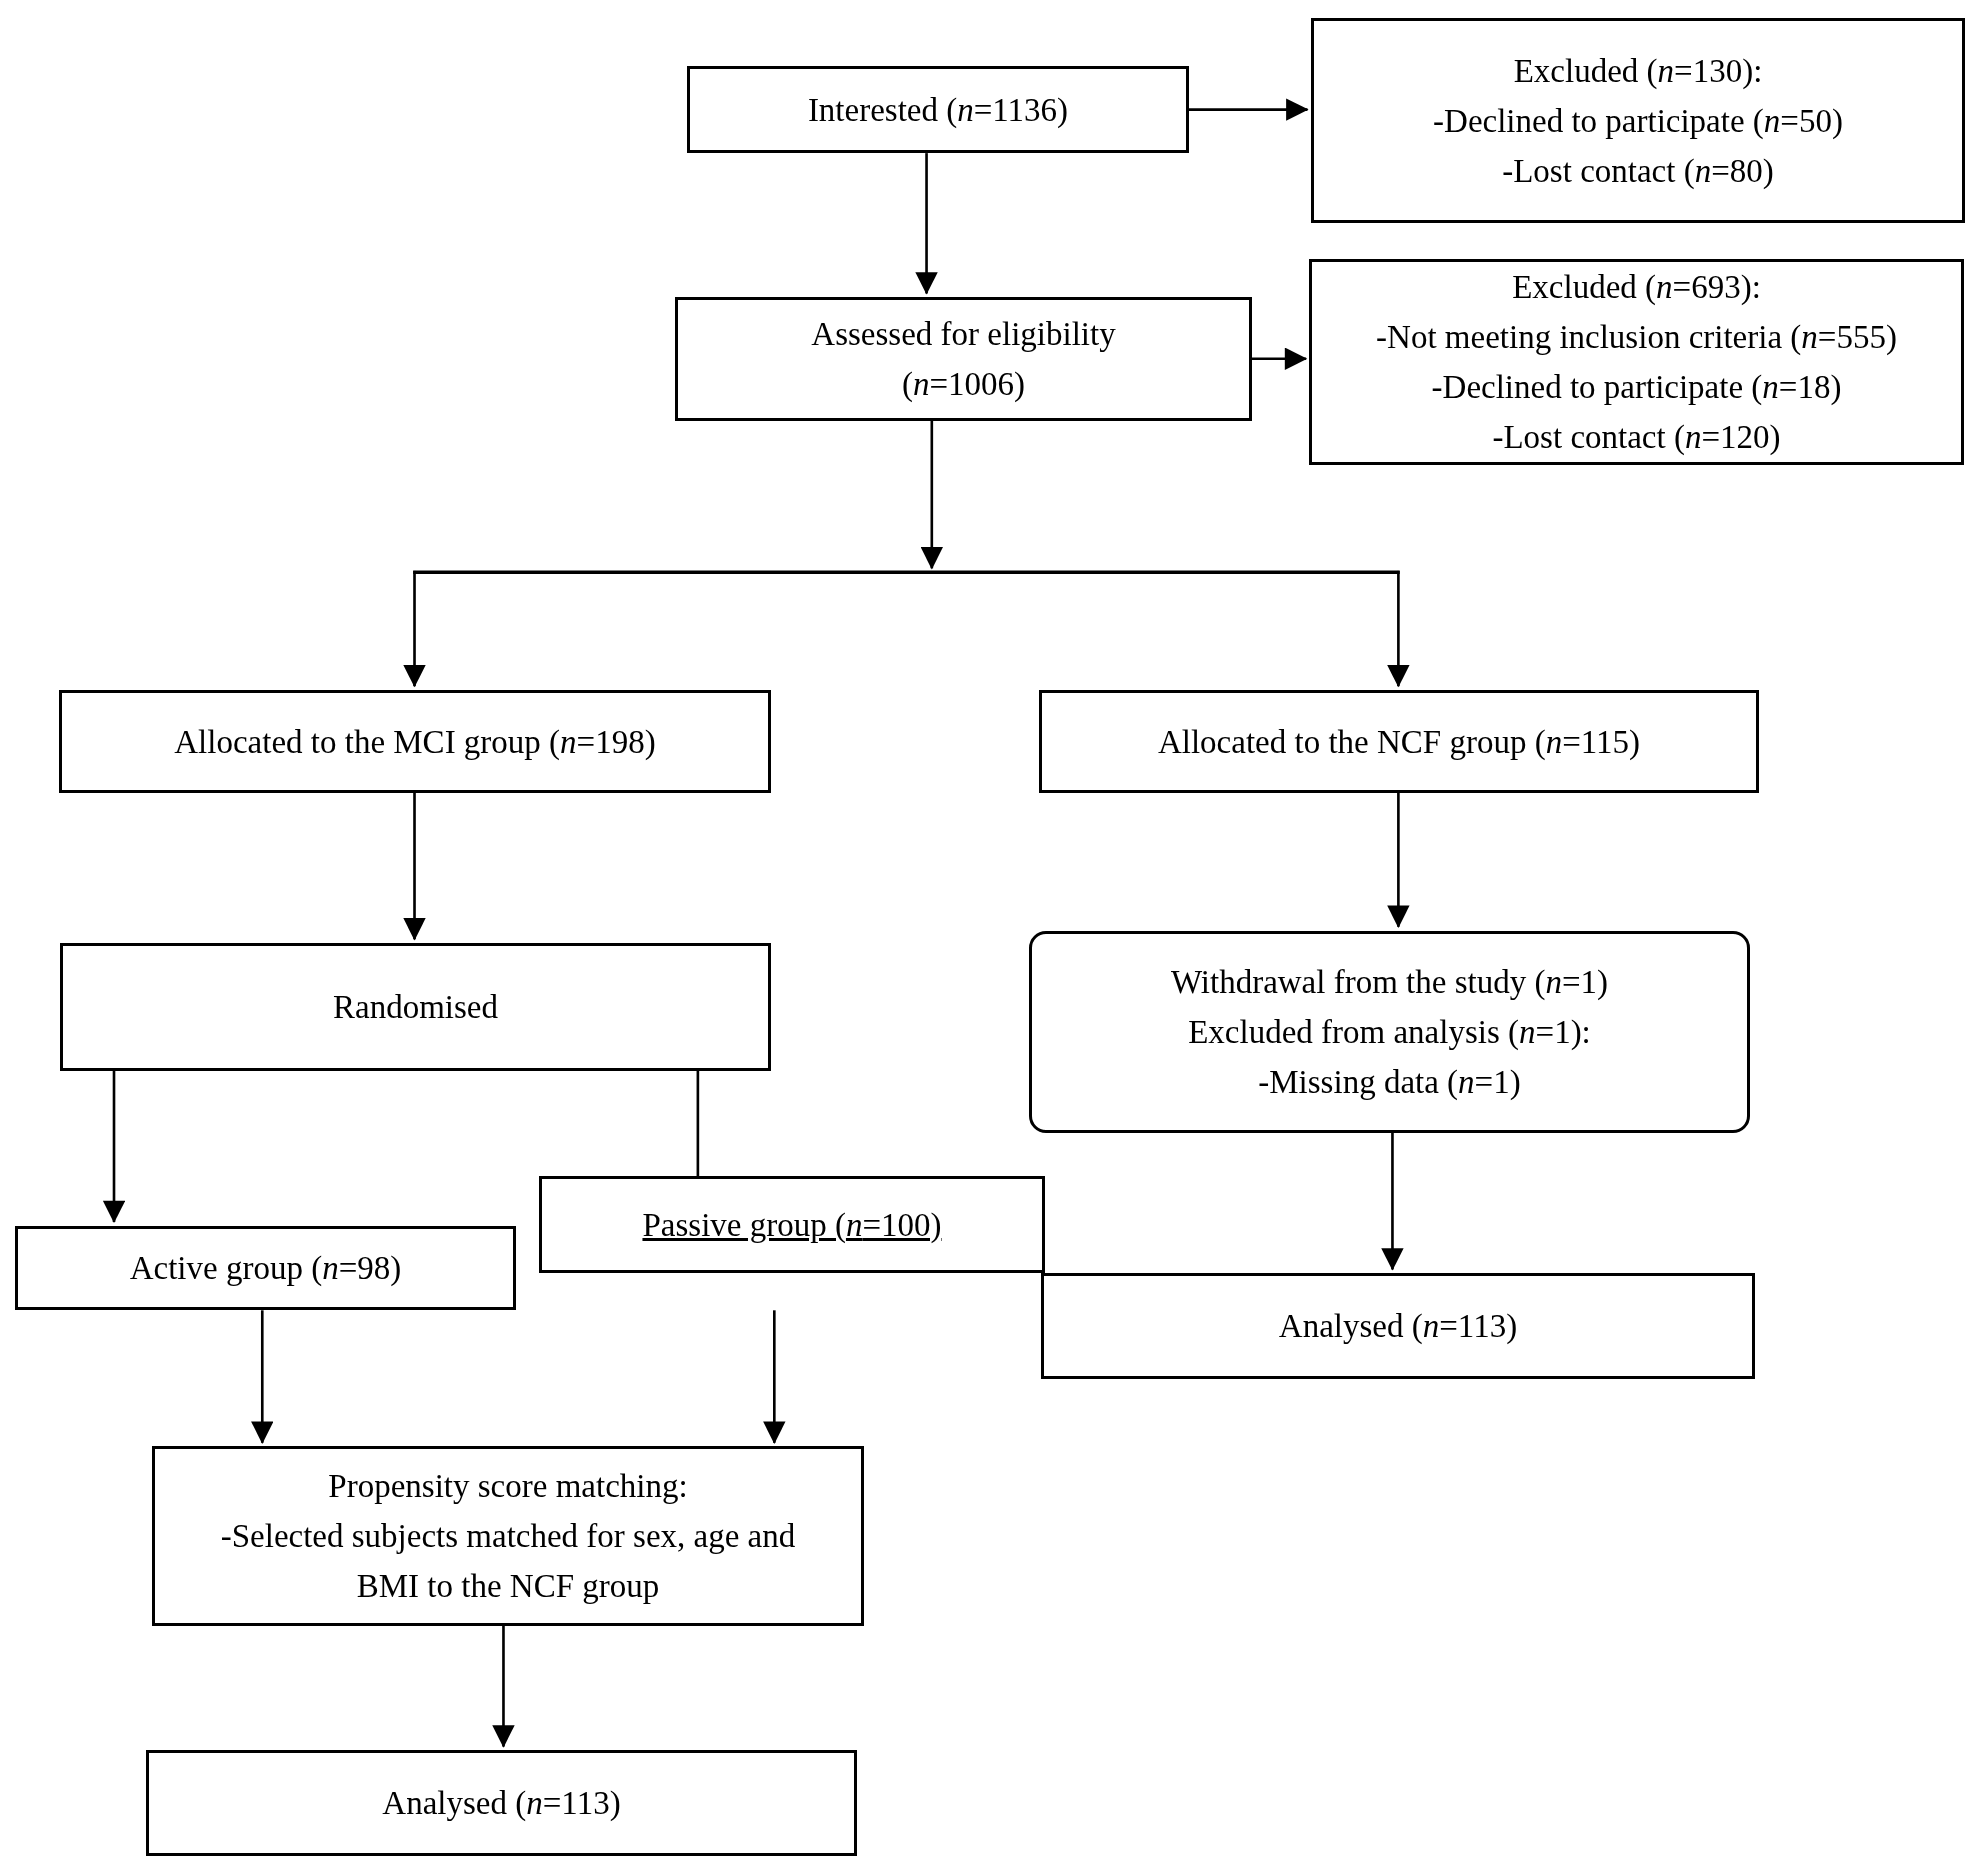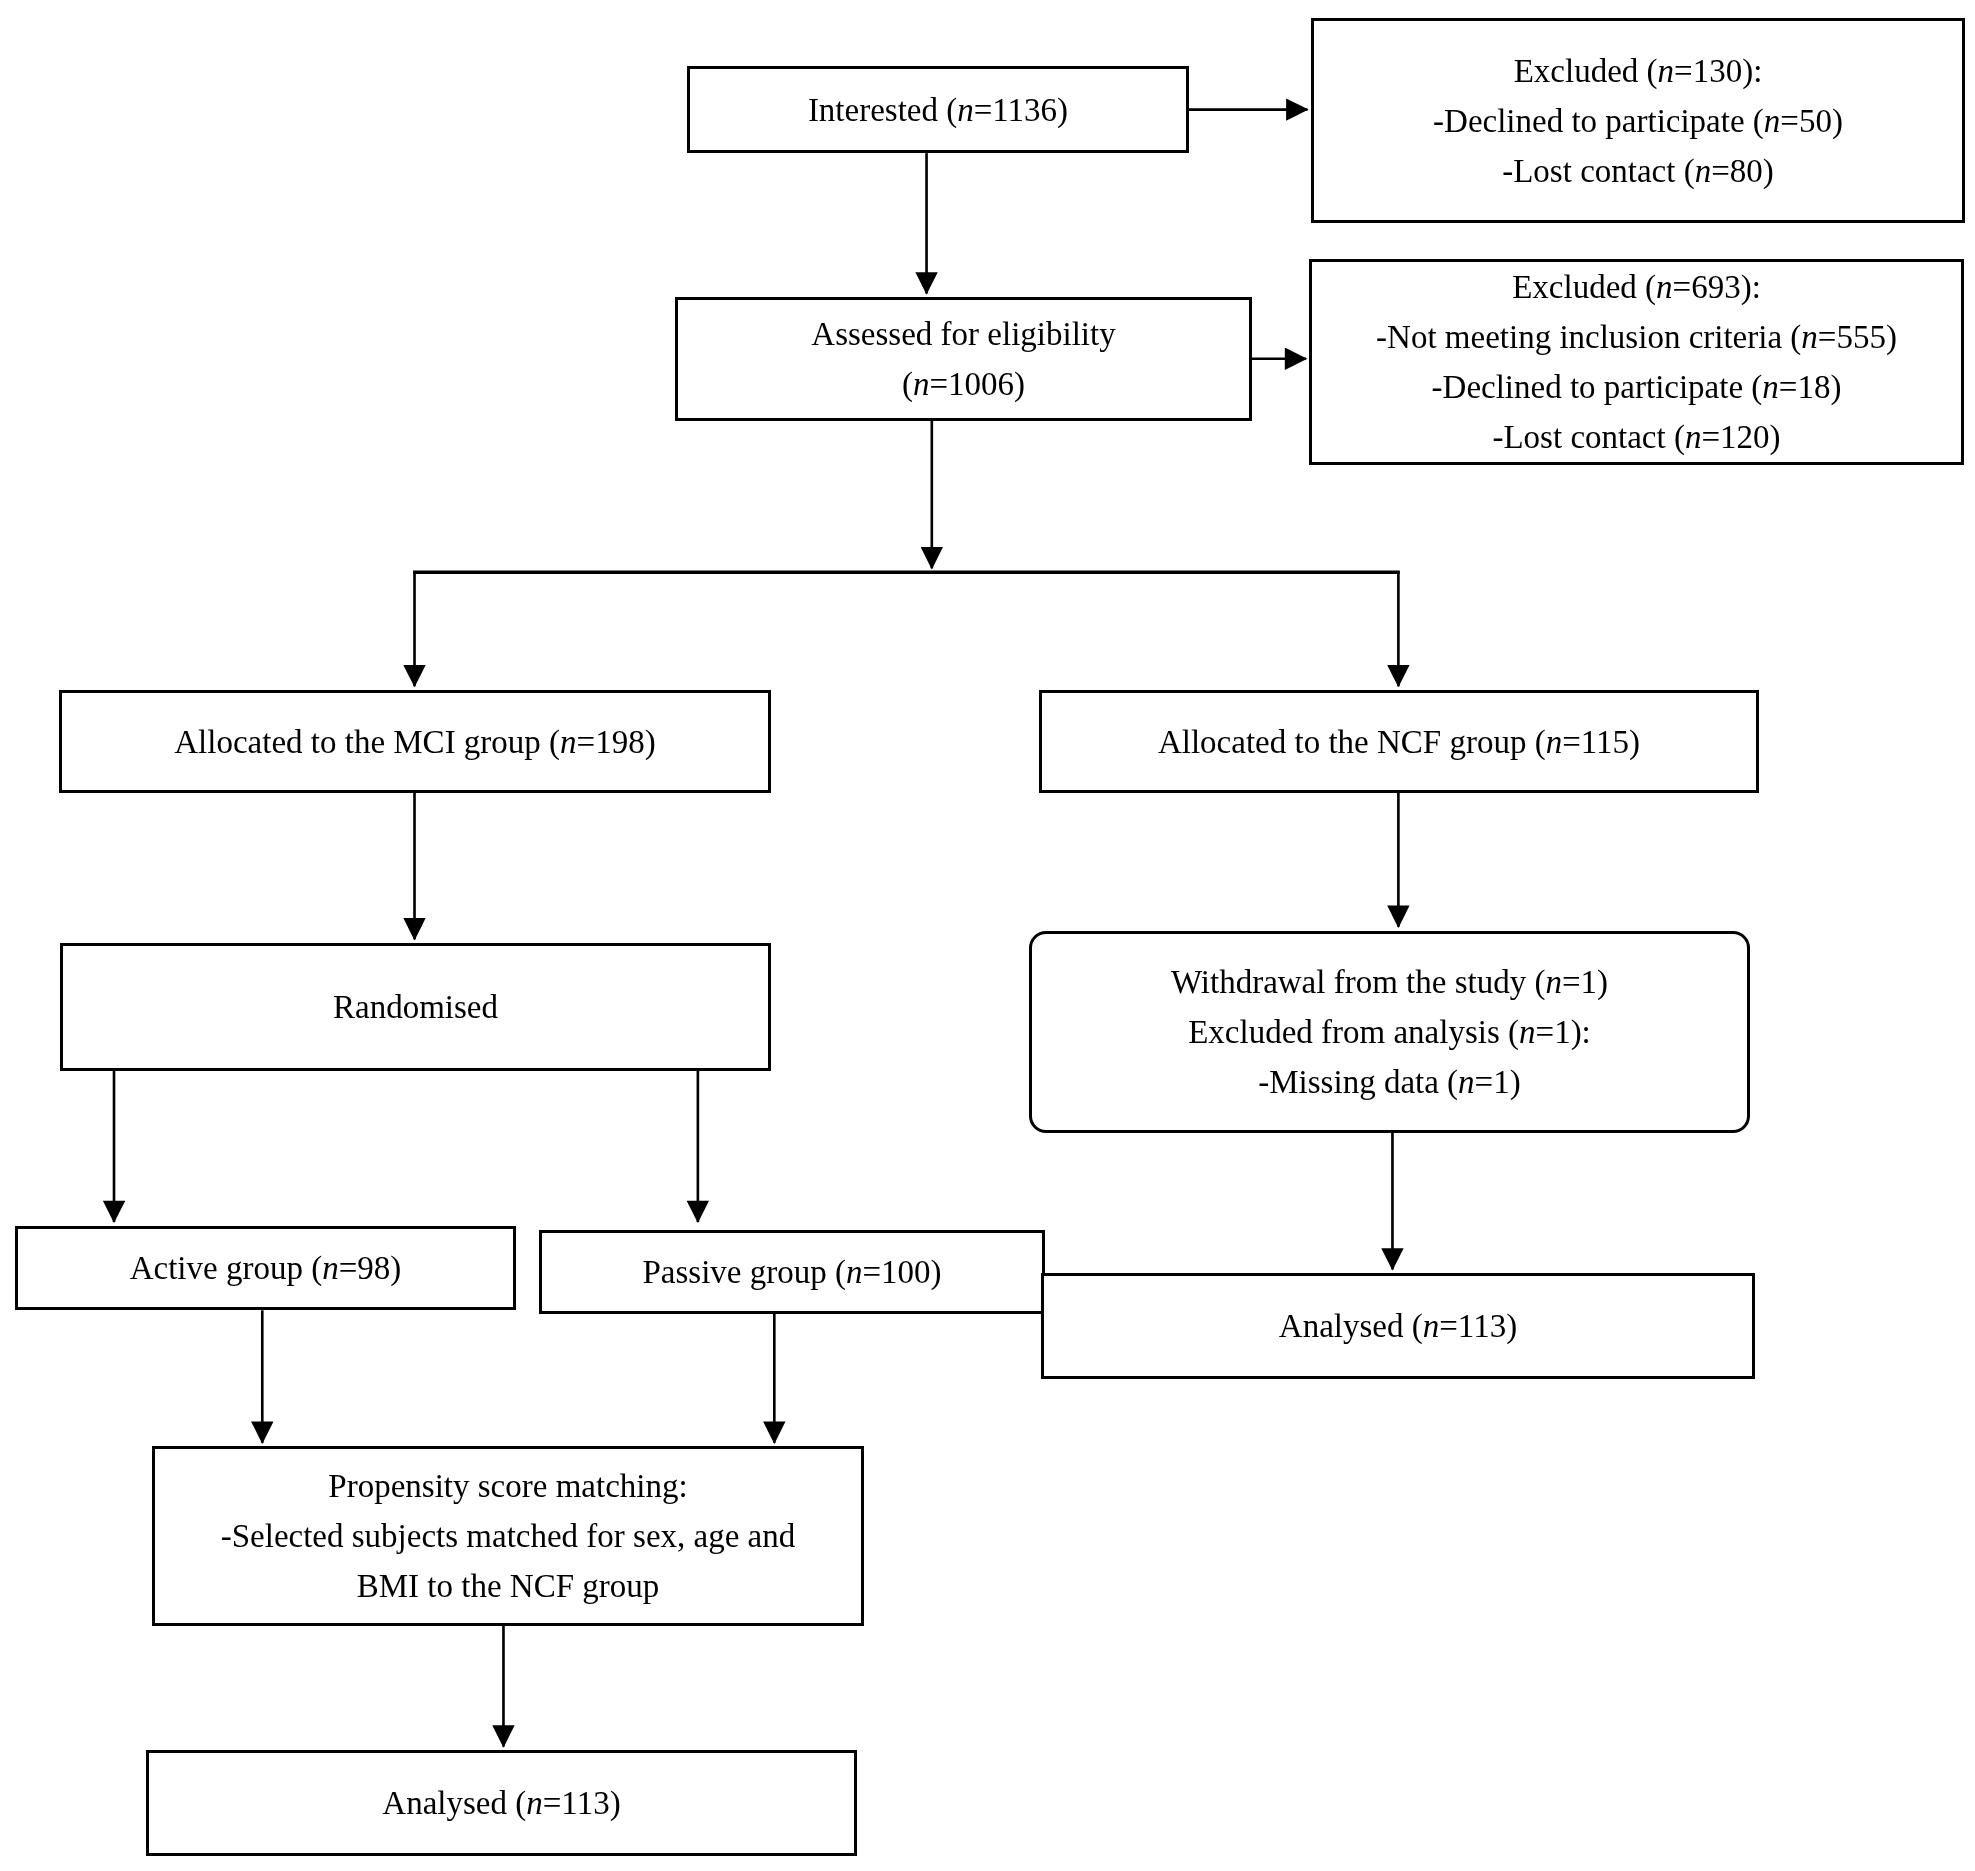--- a/index.html
+++ b/index.html
@@ -135,21 +135,21 @@
         <div class="line">-Missing data (<i>n</i>=1)</div>
       </div>
   </div>
 
   <div class="box" style="left:15px; top:1226px; width:501px; height:84px;">
     <div class="box-text">
         <div class="line">Active group (<i>n</i>=98)</div>
       </div>
   </div>
 
-  <div class="box" style="left:539px; top:1230px; width:506px; height:84px;">
+  <div class="box" style="left:539px; top:1176px; width:506px; height:97px;text-decoration:underline;">
     <div class="box-text">
         <div class="line">Passive group (<i>n</i>=100)</div>
       </div>
   </div>
 
   <div class="box" style="left:1041px; top:1273px; width:714px; height:106px;">
     <div class="box-text">
         <div class="line">Analysed (<i>n</i>=113)</div>
       </div>
   </div>

